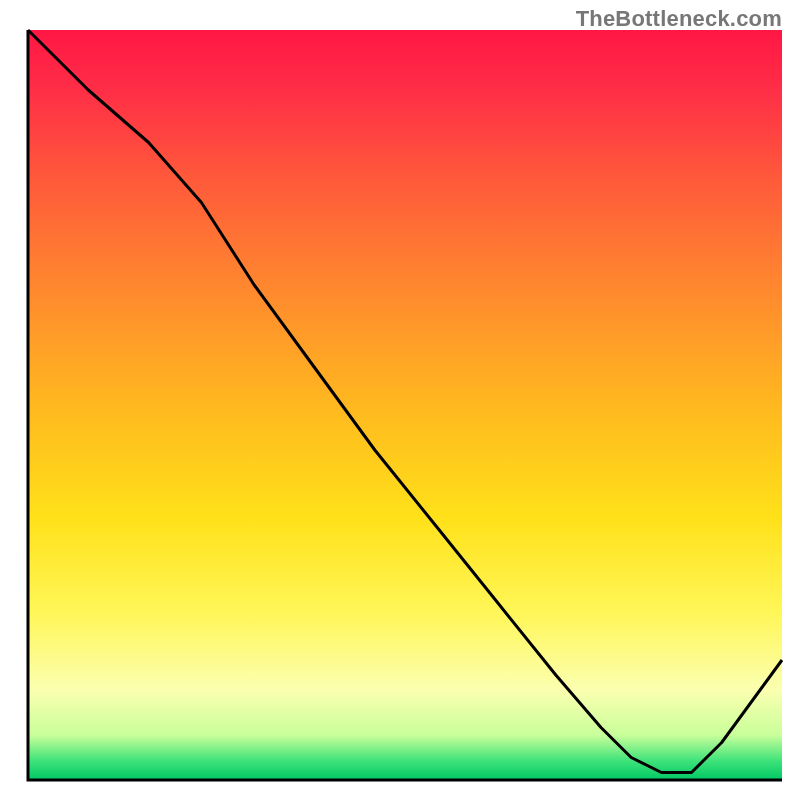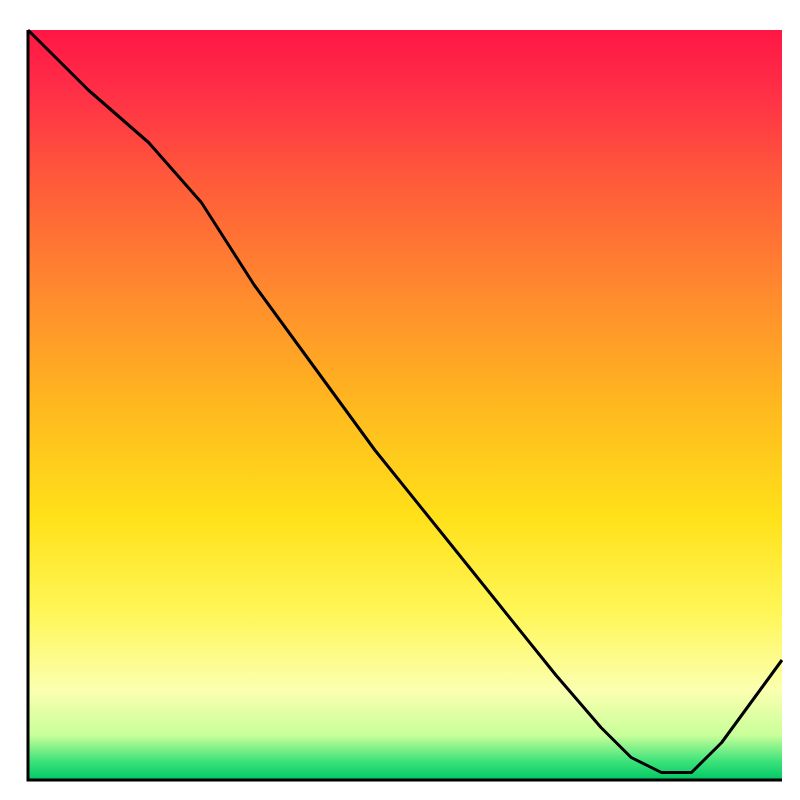--- a/index.html
+++ b/index.html
@@ -26,20 +26,21 @@
   }
   svg {
     position: absolute;
     top: 0;
     left: 0;
   }
 </style>
 </head>
 <body>
 <div class="container">
+  <div class="watermark">TheBottleneck.com</div>
   <svg id="chart-svg" width="800" height="800" viewBox="0 0 800 800">
       <defs>
         <linearGradient id="bg-grad" x1="0" y1="0" x2="0" y2="1">
           <stop offset="0%" stop-color="#ff1744"></stop>
           <stop offset="8%" stop-color="#ff2e47"></stop>
           <stop offset="20%" stop-color="#ff5a3a"></stop>
           <stop offset="35%" stop-color="#ff8a2e"></stop>
           <stop offset="50%" stop-color="#ffb81f"></stop>
           <stop offset="65%" stop-color="#ffe119"></stop>
           <stop offset="78%" stop-color="#fff75a"></stop>

